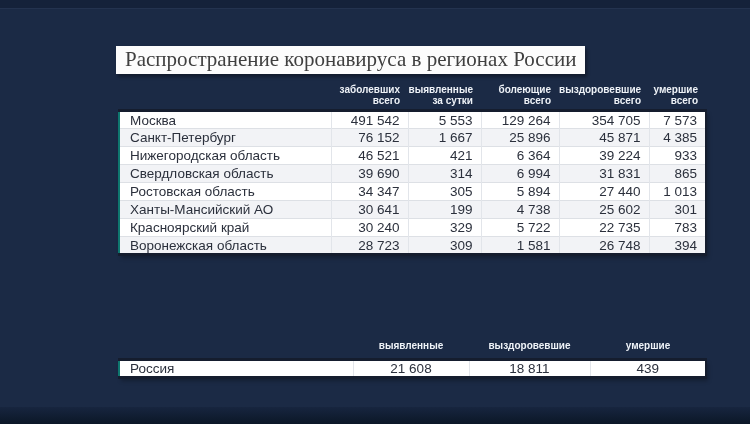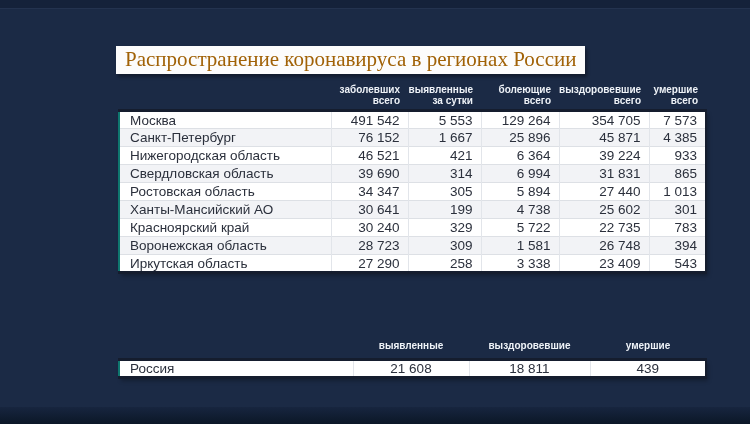--- a/index.html
+++ b/index.html
@@ -13,21 +13,21 @@
   .top-strip {
     position:absolute; top:0; left:0; width:750px; height:9px;
     background:#15223a; border-bottom:1px solid #24334f;
   }
   .bottom-strip {
     position:absolute; bottom:0; left:0; width:750px; height:17px;
     background:linear-gradient(#17253f,#0b1727);
   }
   .title {
     position:absolute; left:116px; top:46px;
-    background:#fcfcfc; color:#a16207;
+    background:#fcfcfc; color:#404040;
     font-family:"Liberation Serif", serif;
     font-size:21px; line-height:23px;
     padding:2px 9px 3px 9px;
     white-space:nowrap;
     box-shadow:2px 3px 3px rgba(0,0,0,0.35);
   }
   .regions-wrap { position:absolute; left:118px; top:84px; }
   .russia-wrap  { position:absolute; left:118px; top:340px; }
   table { border-collapse:collapse; table-layout:fixed; width:587px; }
   thead th {
@@ -144,28 +144,20 @@
           <td class="num">783</td>
         </tr>
         <tr>
           <td class="region">Воронежская область</td>
           <td class="num">28 723</td>
           <td class="num">309</td>
           <td class="num">1 581</td>
           <td class="num">26 748</td>
           <td class="num">394</td>
         </tr>
-        <tr>
-          <td class="region">Иркутская область</td>
-          <td class="num">27 290</td>
-          <td class="num">258</td>
-          <td class="num">3 338</td>
-          <td class="num">23 409</td>
-          <td class="num">543</td>
-        </tr>
       </tbody>
   </table>
 </div>
 
 <div class="russia-wrap">
   <table>
     <colgroup>
       <col style="width:234px">
         <col style="width:116px">
         <col style="width:121px">

